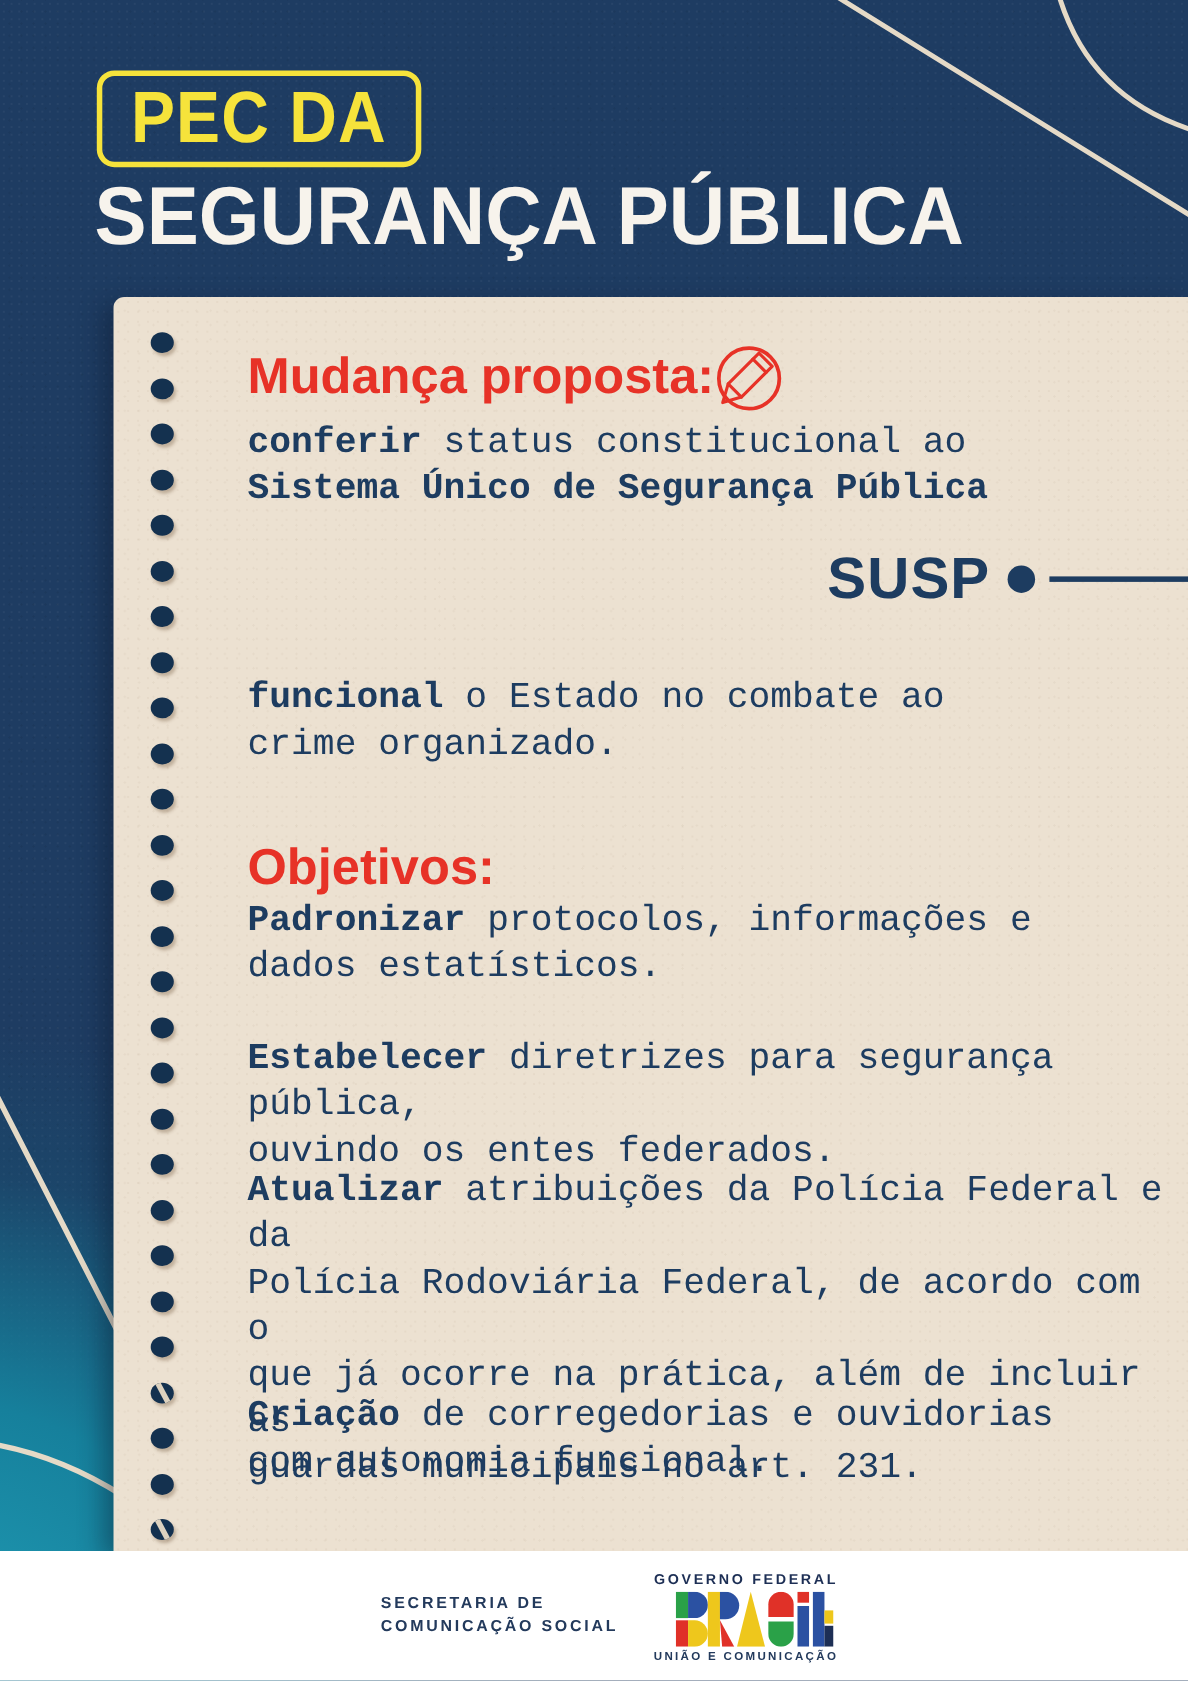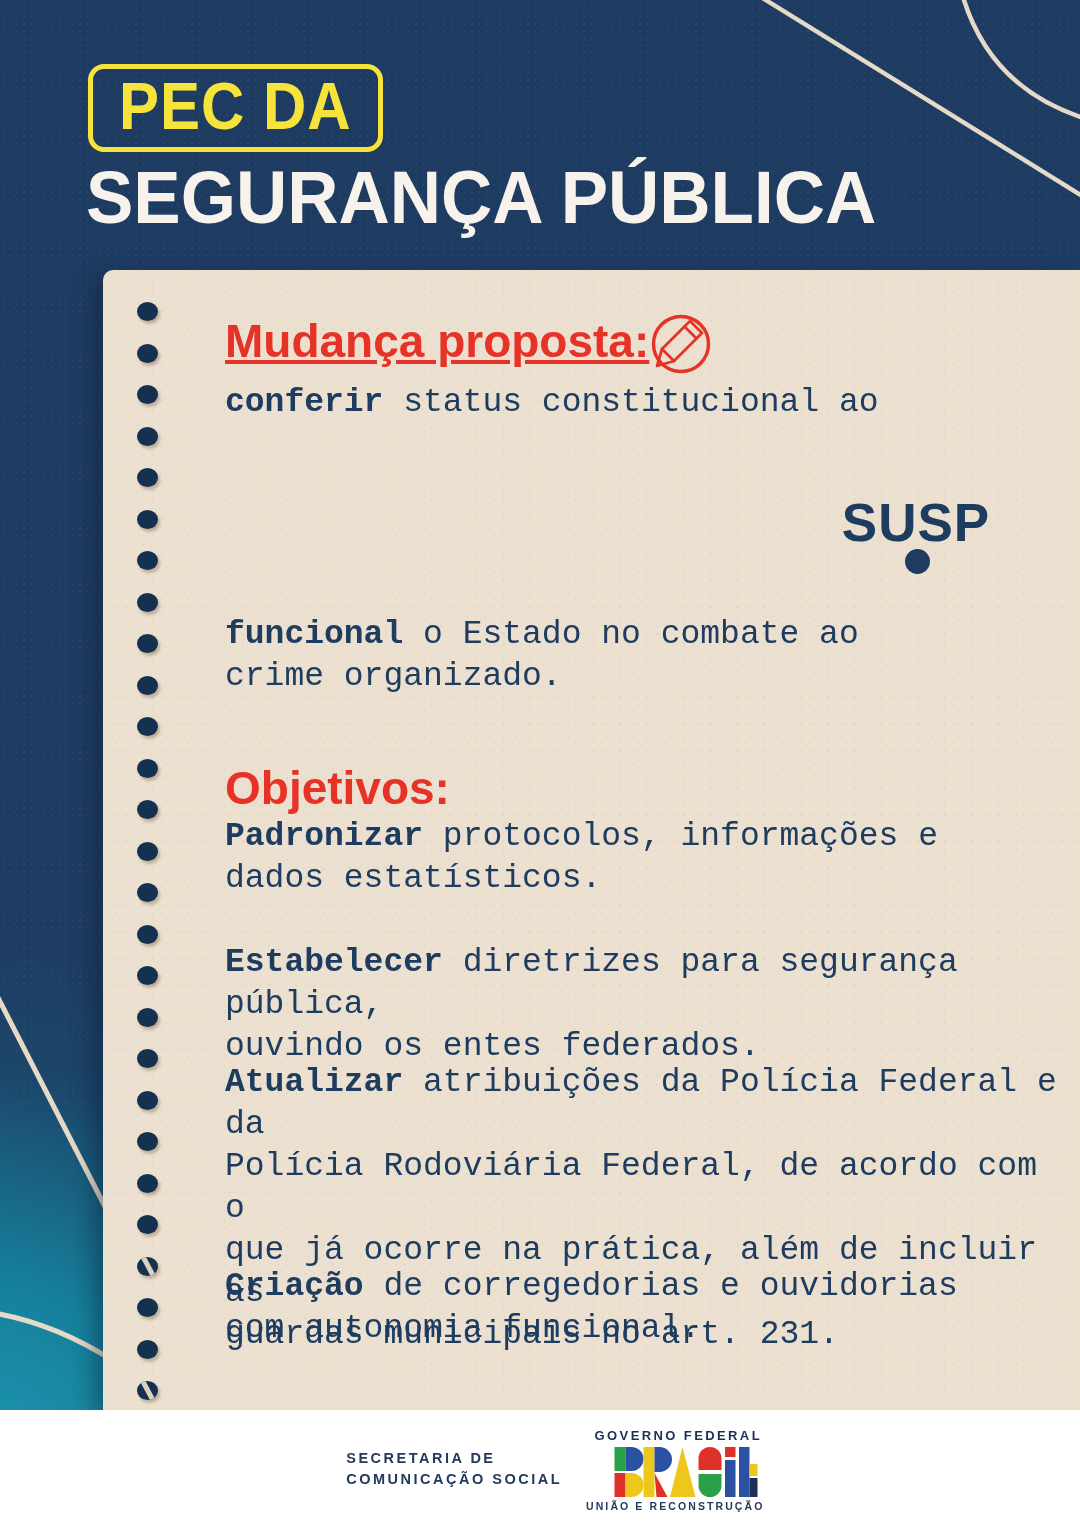--- a/index.html
+++ b/index.html
@@ -73,21 +73,21 @@
   .body-text{
     position:absolute;left:122px;right:16px;margin:0;
     font-size:33px;line-height:42px;color:#1d3c60;white-space:pre-line;font-family:Liberation Mono, monospace;
   }
   .body-text b{font-weight:800;}
   .block-bold{display:block;font-weight:800;}
   .pencil-wrap{position:absolute;left:546px;top:42px;width:64px;height:64px;}
   
   .susp-row{
     position:absolute;left:752px;right:0;top:496px;height:60px;z-index:5;
-    display:flex;align-items:center;flex-direction:column;
+    display:flex;align-items:center;
   }
   .susp-label{font-size:53px;font-weight:800;color:#1d3c60;letter-spacing:1px;line-height:1;}
   .susp-dot{width:25px;height:25px;border-radius:50%;background:#1d3c60;margin-left:16px;margin-right:13px;flex:0 0 auto;}
   .susp-line{flex:1;height:5px;background:#1d3c60;}
   
   .footer{
     position:absolute;left:0;right:0;bottom:0;height:118px;background:#ffffff;z-index:6;
   }
   .secretariat{
     position:absolute;right:518px;top:50%;transform:translateY(-50%);
@@ -146,34 +146,34 @@
     <div class="hole"></div>
     <div class="hole"></div>
     <div class="hole"></div>
     <div class="hole"></div>
     <div class="hole"></div>
     <div class="hole"></div>
   </div>
 
   <div class="content">
 
-    <h2 class="sec-heading" style="top:45px;text-decoration:underline;">Mudança proposta:</h2>
+    <h2 class="sec-heading" style="top:45px;">Mudança proposta:</h2>
 
     <span class="pencil-wrap">
       <svg width="64" height="64" viewBox="0 0 64 64" aria-hidden="true">
         <circle cx="32" cy="32" r="27.5" fill="none" stroke="#e73227" stroke-width="3.4"></circle>
         <g fill="none" stroke="#e73227" stroke-width="2.8" stroke-linejoin="round" stroke-linecap="round">
           <path d="M41 9 L53 21 L25 49 L13 37 Z"></path>
           <path d="M13 37 L8 54 L25 49"></path>
           <path d="M35.5 14.5 L47.5 26.5"></path>
         </g>
       </svg>
     </span>
 
-    <p class="body-text" style="top:112px;"><b>conferir</b><span> status constitucional ao</span></p>
+    <p class="body-text" style="top:112px;"><b>conferir</b><span> status constitucional ao</span><b class="block-bold">Sistema Único de Segurança Pública</b></p>
 
     <p class="body-text" style="top:344px;"><b>funcional</b><span> o Estado no combate ao
 crime organizado.</span></p>
 
     <h2 class="sec-heading" style="top:492px;">Objetivos:</h2>
 
     <p class="body-text" style="top:672px;"><b>Estabelecer</b><span> diretrizes para segurança pública,
 ouvindo os entes federados.</span></p>
 
     <p class="body-text" style="top:546px;"><b>Padronizar</b><span> protocolos, informações e
@@ -220,17 +220,17 @@
           <path d="M214 54 v23 a23 23 0 0 1 -46 0 v-23 z" fill="#2aa148"></path>
 
           <rect x="221" y="0" width="21" height="20" fill="#e03128"></rect>
           <rect x="221" y="26" width="21" height="74" fill="#2b51a2"></rect>
 
           <rect x="249" y="0" width="21" height="100" fill="#2b51a2"></rect>
           <rect x="270" y="34" width="16" height="24" fill="#eec71c"></rect>
           <rect x="270" y="62" width="16" height="38" fill="#1d2f55"></rect>
         </svg>
       </div>
-      <div class="gov-bottom">UNIÃO E RECONSTRUÇÃO</div>
+      <div class="gov-bottom">UNIÃO E COMUNICAÇÃO</div>
     </div>
   </div>
 
 </div>
 
 </body></html>

